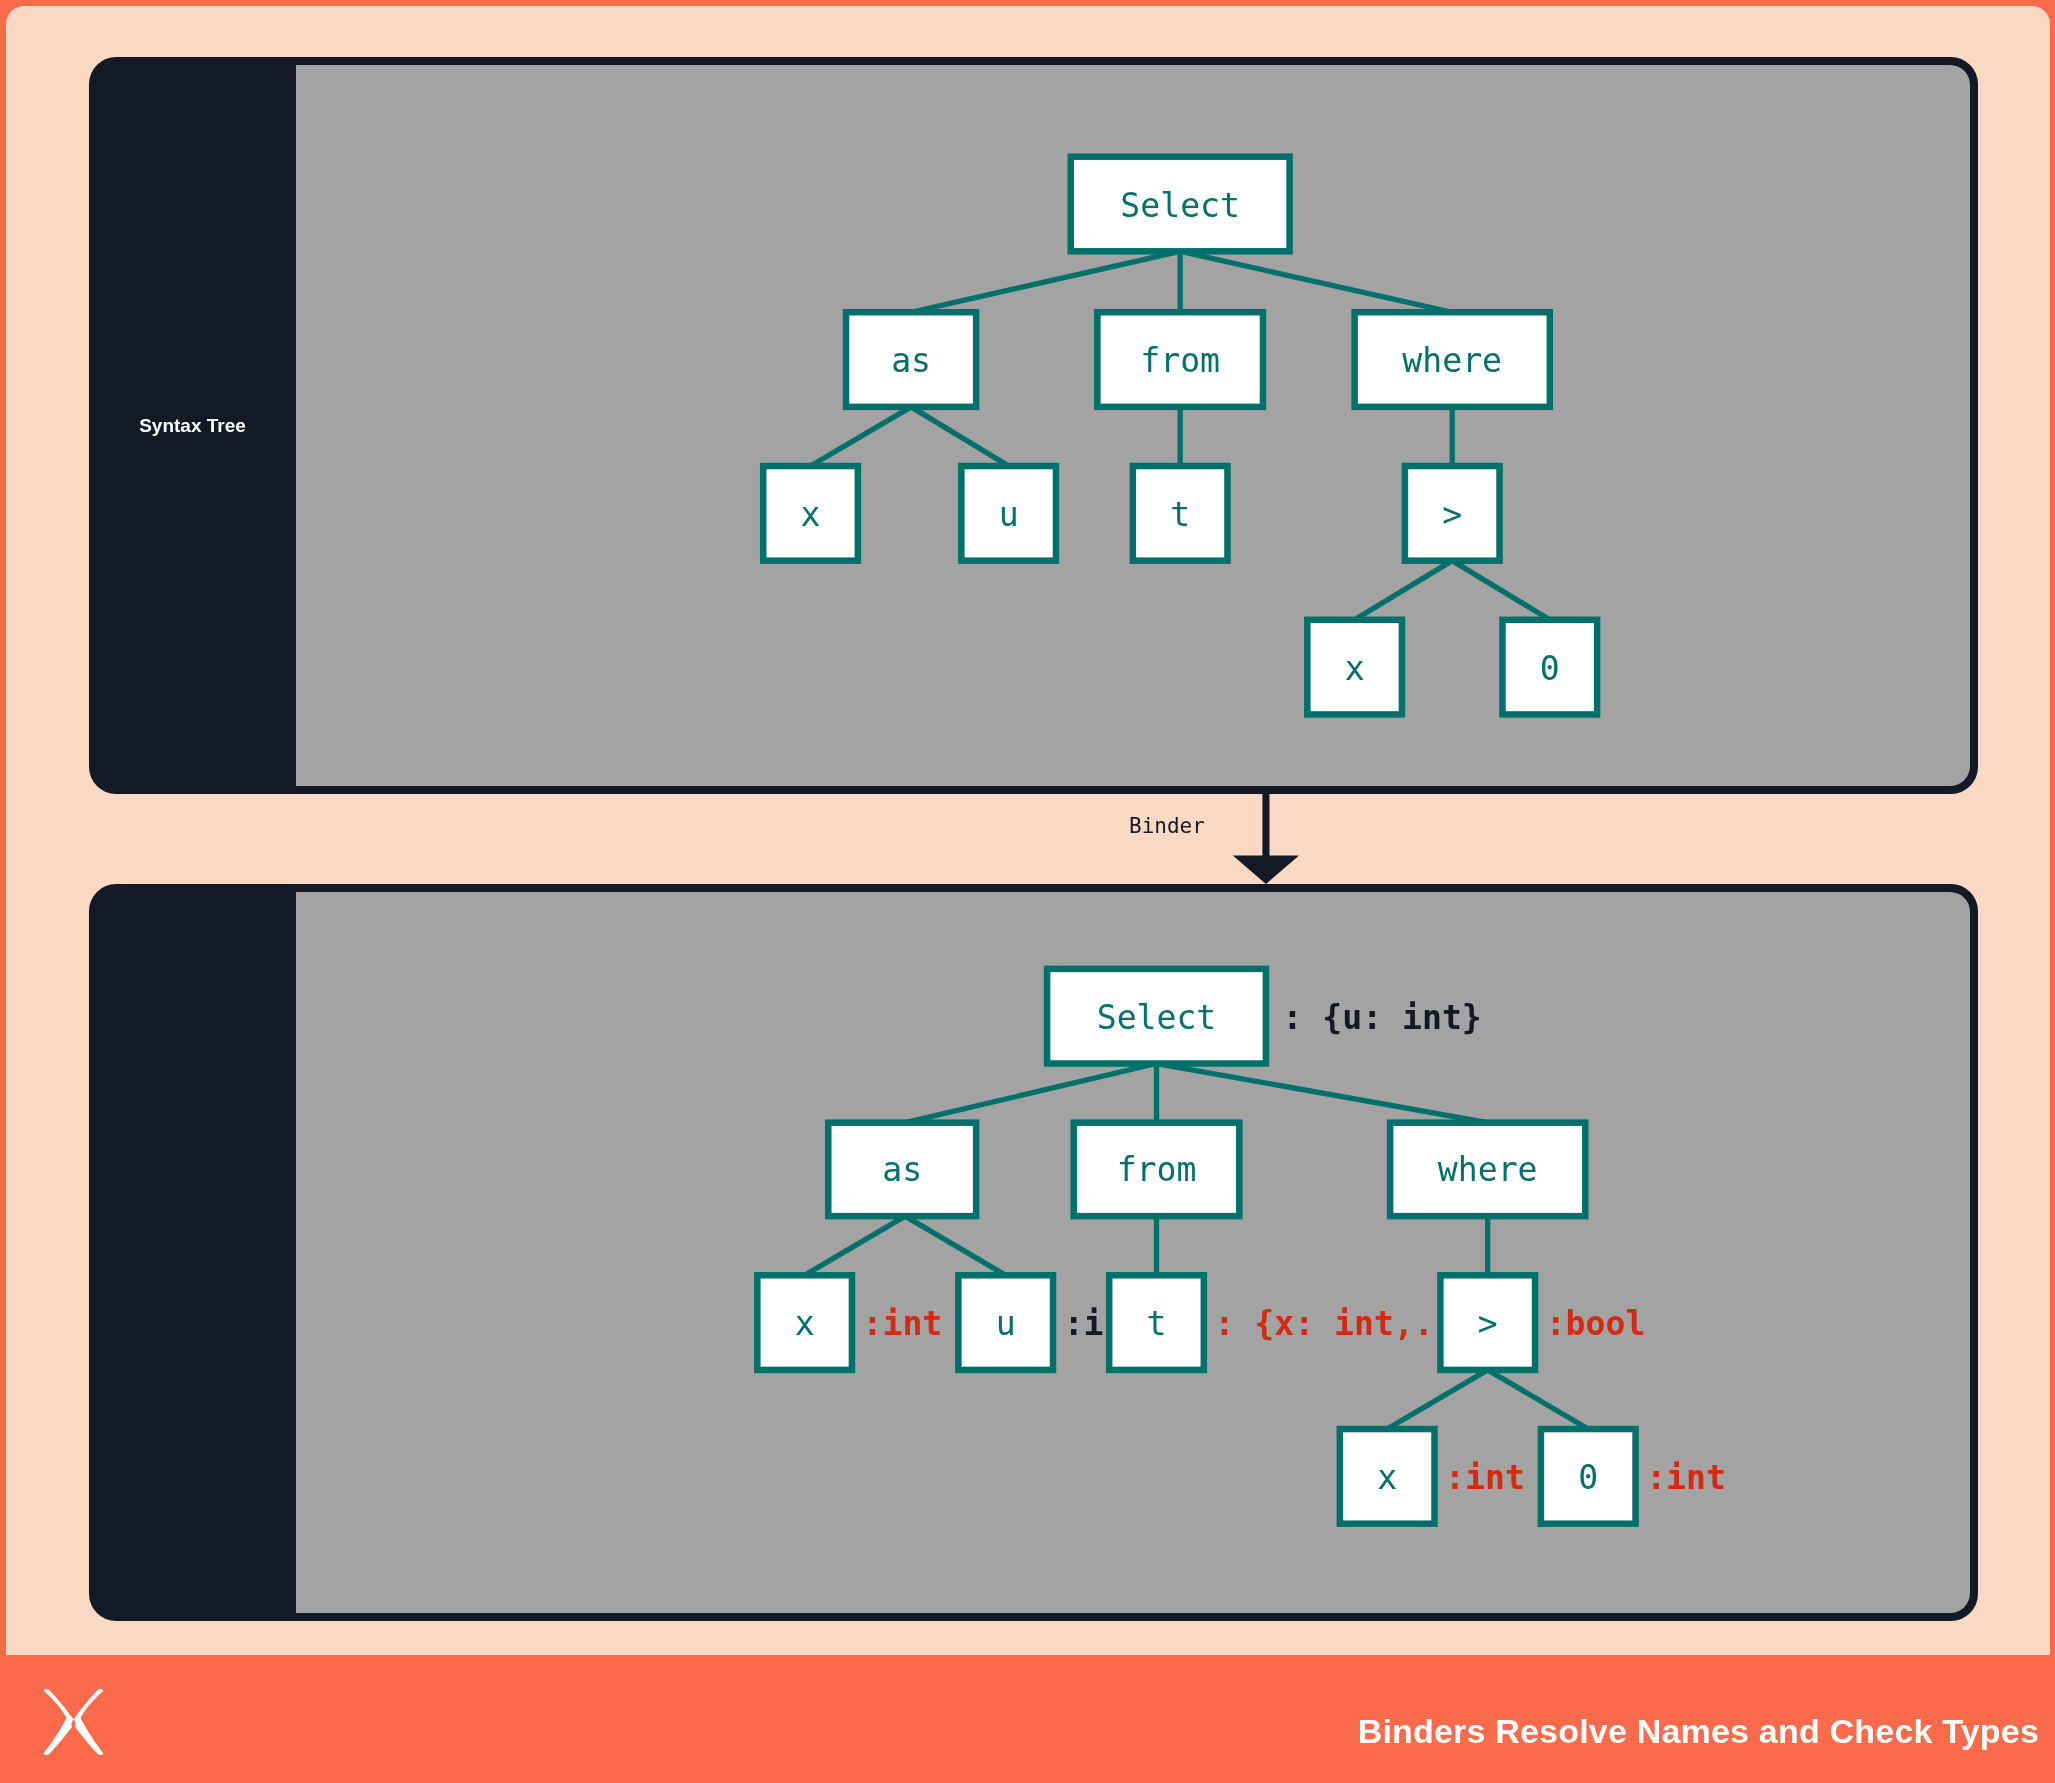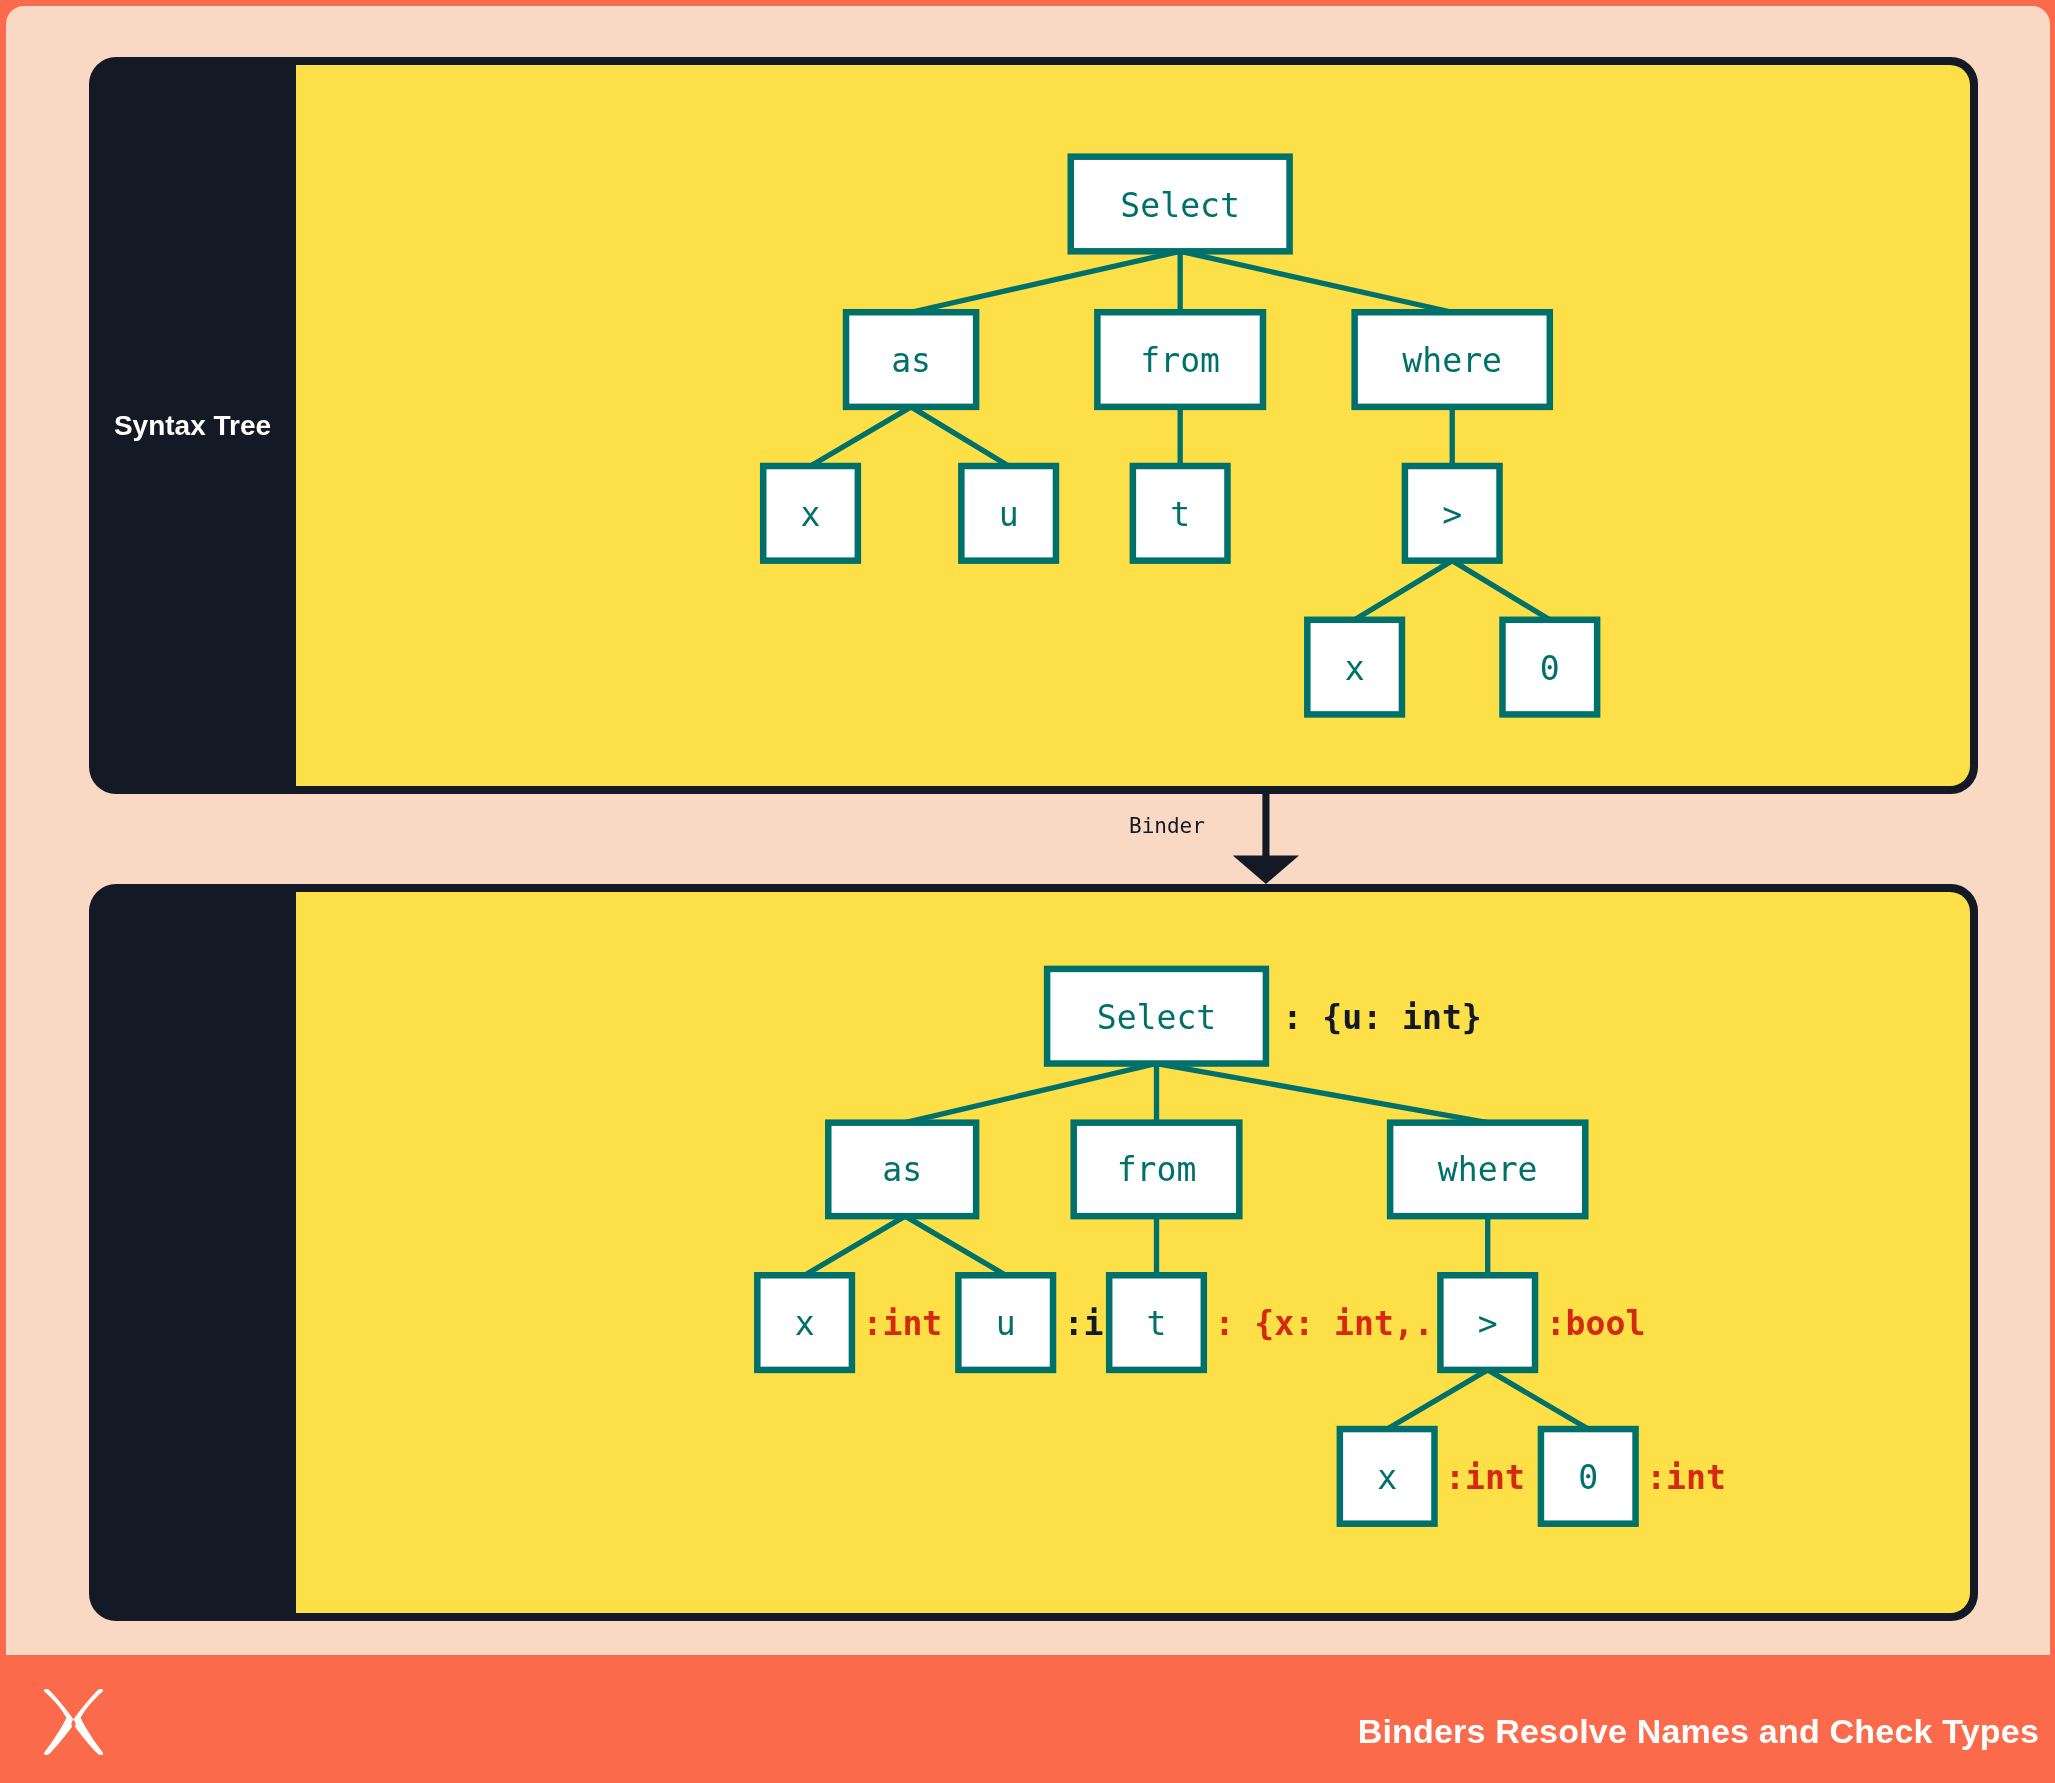--- a/index.html
+++ b/index.html
@@ -38,26 +38,26 @@
   
   .panel{
     position:absolute;
     background:#141926;
     border-radius:27px;
     overflow:hidden;
   }
   .panel .label{
     position:absolute;left:0;top:0;width:207px;height:100%;
     display:flex;align-items:center;justify-content:center;
-    color:#FFFFFF;font-size:28px;font-weight:bold;line-height:1.35;
+    color:#FFFFFF;font-size:19px;font-weight:bold;line-height:1.35;
     text-align:center;
   }
   .panel .stage{
     position:absolute;top:8.3px;bottom:8.3px;left:207px;right:8.3px;
-    background:#fde047;
+    background:#a3a3a3;
     border-top-right-radius:20px;border-bottom-right-radius:20px;
   }
 
   #panel-top{left:89px;top:57px;width:1889px;height:737px;}
   #panel-bottom{left:89px;top:884px;width:1889px;height:737px;}
 
   
   .binder-wrap{position:absolute;left:89px;top:794px;width:1889px;height:90px;}
   .binder-label{
     position:absolute;left:1040px;top:20px;

